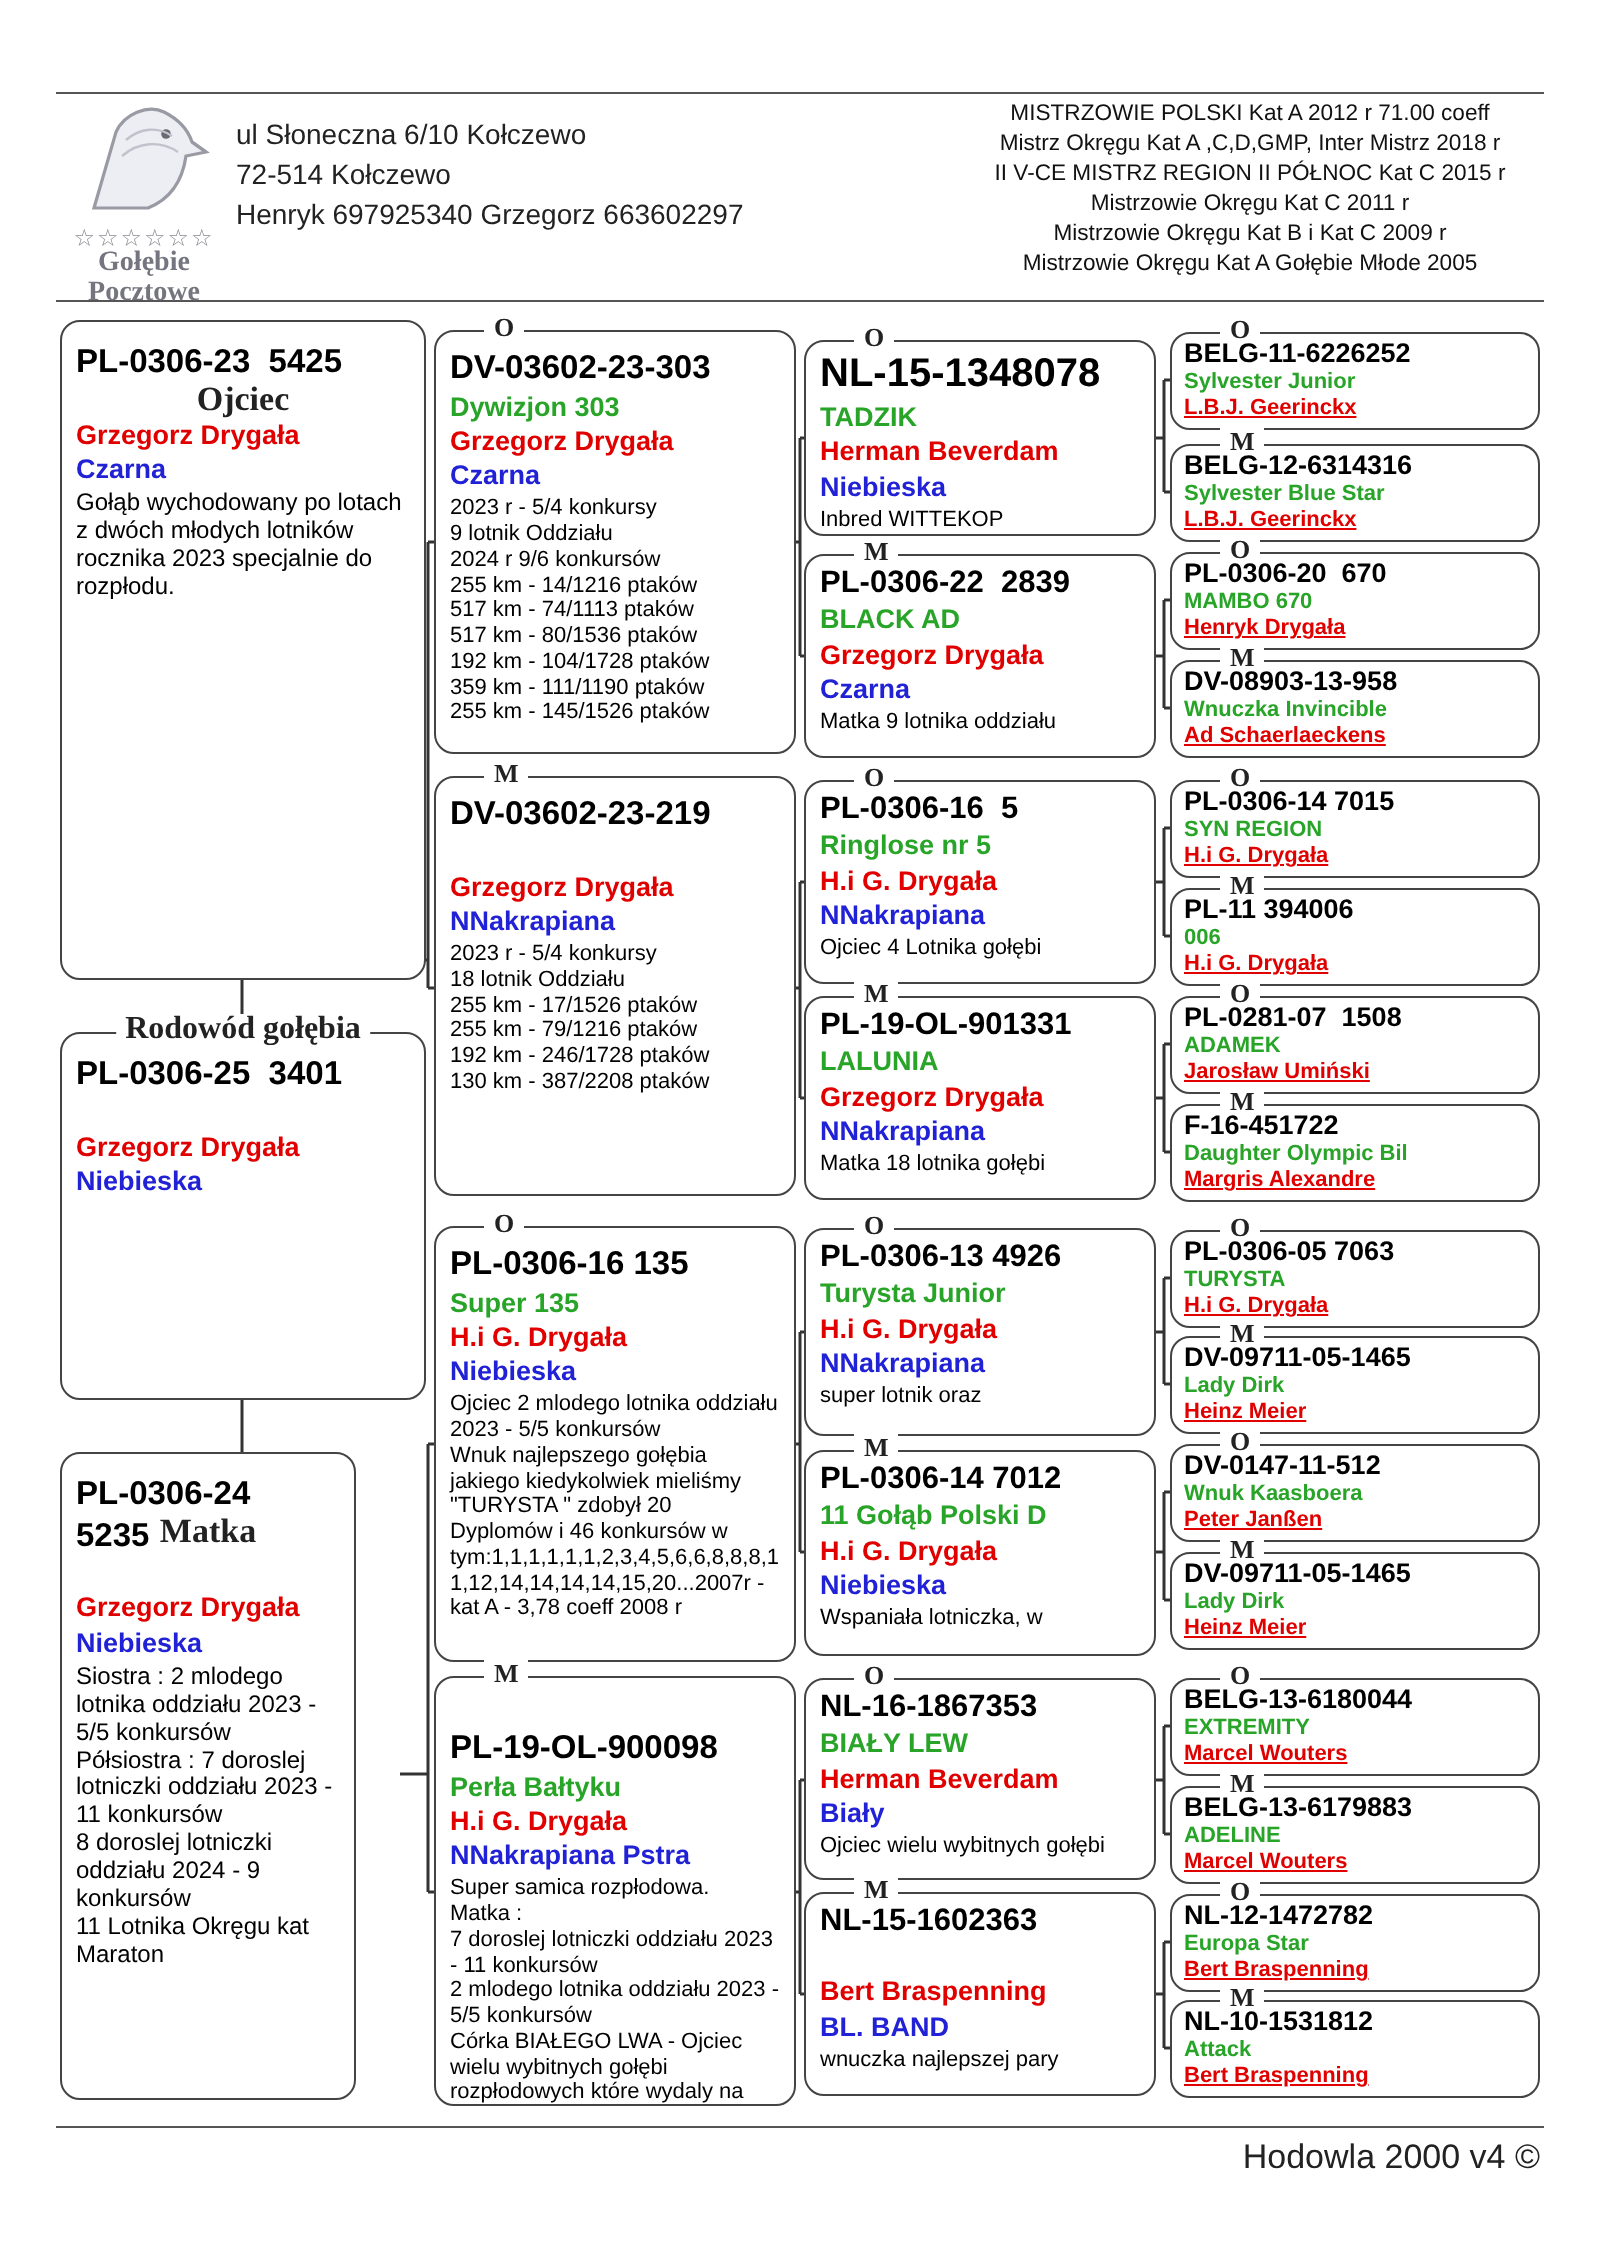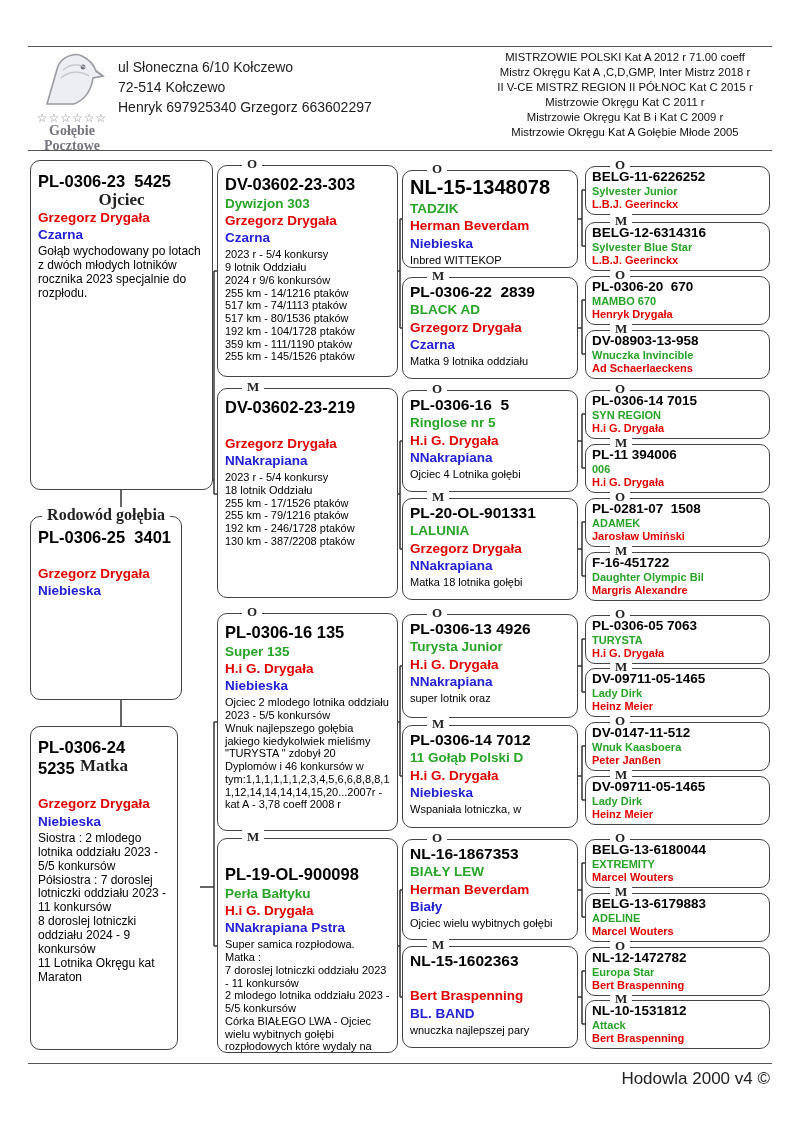--- a/index.html
+++ b/index.html
@@ -28,21 +28,21 @@
   .tab-xl{top:-17px;left:50%;transform:translateX(-50%);font-size:17px;white-space:nowrap;margin-top:47px;}
   .tab-md{top:-10px;left:50%;transform:translateX(-50%);font-size:16px;white-space:nowrap;}
   .ring{font-weight:bold;font-size:16.5px;color:#000;white-space:pre-wrap;line-height:1.25;}
   .name{font-weight:bold;font-size:13.5px;color:var(--name-green);min-height:17px;line-height:1.28;}
   .owner{font-weight:bold;font-size:13.5px;color:var(--owner-red);line-height:1.28;}
   .plumage{font-weight:bold;font-size:13.5px;color:var(--plumage-blue);line-height:1.28;}
   .note{font-size:11px;color:#000000;line-height:1.16;margin-top:2px;white-space:pre-line;overflow-wrap:anywhere;}
   .box.small{padding:2px 6px;}
   .box.small .ring{font-size:13.5px;line-height:1.2;}
   .box.small .name{font-size:11px;min-height:12px;line-height:1.18;}
-  .box.small .owner{font-size:11px;line-height:1.18;}
+  .box.small .owner{font-size:11px;line-height:1.18;text-decoration:underline;}
   
   .footer-credit{position:absolute;right:30px;top:1069px;font-size:17px;color:#222;}
   svg.connectors{position:absolute;left:0;top:0;pointer-events:none;}
 </style>
 </head>
 <body>
 
 <div id="page">
 
   <div class="rule" style="left:28px;top:46px;width:744px"></div>
@@ -141,21 +141,21 @@
 
   <div class="box" style="left:30px;top:160px;width:183px;height:330px">
     <span class="tab tab-xl">Ojciec</span>
     <div class="ring" style="margin-top:6px">PL-0306-23  5425</div>
     <div class="name"></div>
     <div class="owner">Grzegorz Drygała</div>
     <div class="plumage">Czarna</div>
     <div class="note" style="font-size:12px">Gołąb wychodowany po lotach z dwóch młodych lotników rocznika 2023 specjalnie do rozpłodu.</div>
   </div>
 
-  <div class="box" style="left:30px;top:516px;width:152px;height:184px">
+  <div class="box" style="left:30px;top:516px;width:183px;height:184px">
     <span class="tab tab-md">Rodowód gołębia</span>
     <div class="ring" style="margin-top:6px">PL-0306-25  3401</div>
     <div class="name"></div>
     <div class="owner">Grzegorz Drygała</div>
     <div class="plumage">Niebieska</div>
   </div>
 
   <div class="box" style="left:30px;top:726px;width:148px;height:324px">
     <span class="tab tab-xl">Matka</span>
     <div class="ring" style="margin-top:6px">PL-0306-24  5235</div>
@@ -244,21 +244,21 @@
     <span class="tab">O</span>
     <div class="ring" style="font-size:15.5px">PL-0306-16  5</div>
     <div class="name">Ringlose nr 5</div>
     <div class="owner">H.i G. Drygała</div>
     <div class="plumage">NNakrapiana</div>
     <div class="note">Ojciec 4 Lotnika gołębi</div>
   </div>
 
   <div class="box" style="left:402px;top:498px;width:176px;height:102px">
     <span class="tab">M</span>
-    <div class="ring" style="font-size:15.5px">PL-20-OL-901331</div>
+    <div class="ring" style="font-size:15.5px">PL-19-OL-901331</div>
     <div class="name">LALUNIA</div>
     <div class="owner">Grzegorz Drygała</div>
     <div class="plumage">NNakrapiana</div>
     <div class="note">Matka 18 lotnika gołębi</div>
   </div>
 
   <div class="box" style="left:402px;top:614px;width:176px;height:104px">
     <span class="tab">O</span>
     <div class="ring" style="font-size:15.5px">PL-0306-13 4926</div>
     <div class="name">Turysta Junior</div>

